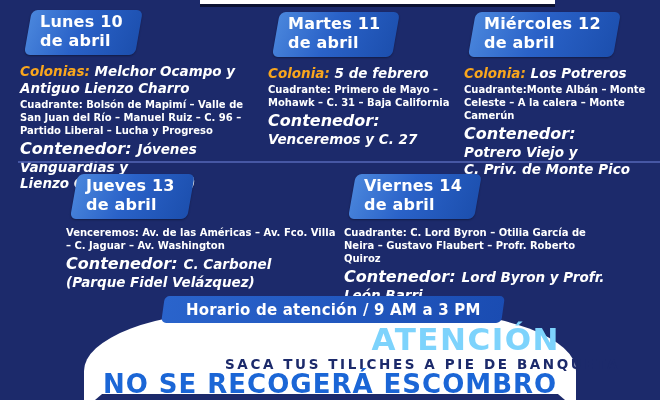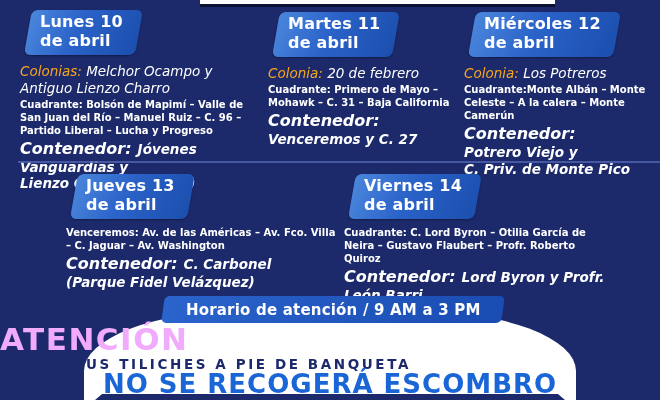--- a/index.html
+++ b/index.html
@@ -15,41 +15,41 @@
   .c2{left:268px;top:12px;width:196px;}
   .c3{left:464px;top:12px;width:192px;}
   .c4{left:66px;top:174px;width:276px;}
   .c5{left:344px;top:174px;width:268px;}
 
   .ribbon{display:inline-block;background:linear-gradient(105deg,#4a86dc 0%,#2a62c8 45%,#1c4fae 100%);
           border-radius:6px;padding:3px 16px 4px 12px;transform:skewX(-10deg);transform-origin:bottom left;
           margin-bottom:6px;margin-left:4px;box-shadow:0 1px 2px rgba(0,0,0,.35);}
   .ribbon-inner{transform:skewX(10deg);font-size:16px;font-weight:bold;line-height:1.18;color:#fff;letter-spacing:.2px;}
 
-  .colonia-line{margin:2px 0 1px 0;font-size:13.5px;font-weight:normal;font-style:italic;line-height:1.25;}
+  .colonia-line{margin:2px 0 1px 0;font-size:13.5px;font-weight:bold;font-style:italic;line-height:1.25;}
   .gold{color:#f9a61d;}
   .cuadrante{margin:1px 0 2px 0;font-size:10px;font-weight:bold;line-height:1.3;color:#ffffff;}
   .contenedor{margin:2px 0 0 0;font-size:13.5px;font-weight:bold;font-style:italic;line-height:1.25;}
   .cont-label{font-size:16px;margin-right:6px;}
   .cont-val{white-space:pre-line;}
 
   .divider{position:absolute;left:18px;top:161px;width:642px;height:2px;background:#4d5fae;opacity:.85;}
 
   
   .horario-ribbon{position:absolute;left:163px;top:296px;width:340px;height:27px;z-index:3;
                   background:linear-gradient(105deg,#2a64cc,#1a4cb2);transform:skewX(-8deg);border-radius:5px;
                   display:flex;align-items:center;justify-content:center;}
   .horario-text{transform:skewX(8deg);color:#fff;font-size:15px;font-weight:bold;letter-spacing:.2px;}
 
   .arch{position:absolute;left:84px;top:311px;width:492px;height:89px;background:#ffffff;
         border-radius:160px 160px 0 0 / 60px 60px 0 0;z-index:1;}
 
-  .atencion{position:absolute;left:0;top:321px;width:560px;text-align:left;z-index:2;
-            color:#f0abfc;font-size:31px;font-weight:800;letter-spacing:1.5px;}
-  .saca{position:absolute;left:16px;top:356px;width:612px;text-align:left;z-index:2;
+  .atencion{position:absolute;left:0;top:321px;width:560px;text-align:right;z-index:2;
+            color:#7dd3fc;font-size:31px;font-weight:800;letter-spacing:1.5px;}
+  .saca{position:absolute;left:8px;top:356px;width:612px;text-align:right;z-index:2;
         color:#1c2a6b;font-size:13.5px;font-weight:800;letter-spacing:2.6px;}
   .no-se{position:absolute;left:0;top:369px;width:660px;text-align:center;z-index:2;
          color:#1b66d6;font-size:26px;font-weight:800;letter-spacing:1px;}
   .bottom-bar{position:absolute;left:95px;top:394px;width:470px;height:6px;background:#1c2a6b;z-index:2;
               clip-path:polygon(1.5% 0,98.5% 0,100% 100%,0 100%);}
 </style>
 </head>
 <body>
 
 <div id="stage">
@@ -69,21 +69,21 @@
 Lienzo Charro (Parque)</span></p>
   </div>
 
   <div class="day-col c2">
     <div class="ribbon">
       <div class="ribbon-inner">
         <div>Martes 11</div>
         <div>de abril</div>
       </div>
     </div>
-    <p class="colonia-line"><span class="gold">Colonia:</span> <span>20 de febrero</span></p>
+    <p class="colonia-line"><span class="gold">Colonia:</span> <span>5 de febrero</span></p>
     <p class="cuadrante">Cuadrante: Primero de Mayo – Mohawk – C. 31 – Baja California</p>
     <p class="contenedor"><span class="cont-label">Contenedor:</span><span class="cont-val">
 Venceremos y C. 27</span></p>
   </div>
 
   <div class="day-col c3">
     <div class="ribbon">
       <div class="ribbon-inner">
         <div>Miércoles 12</div>
         <div>de abril</div>

